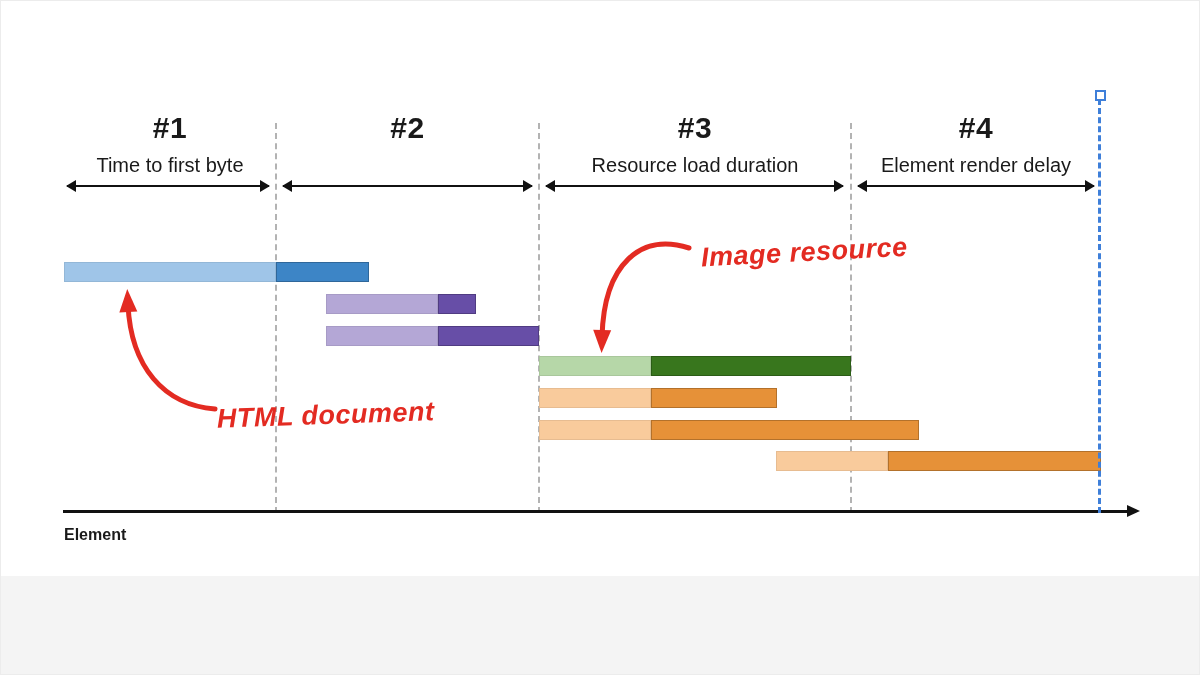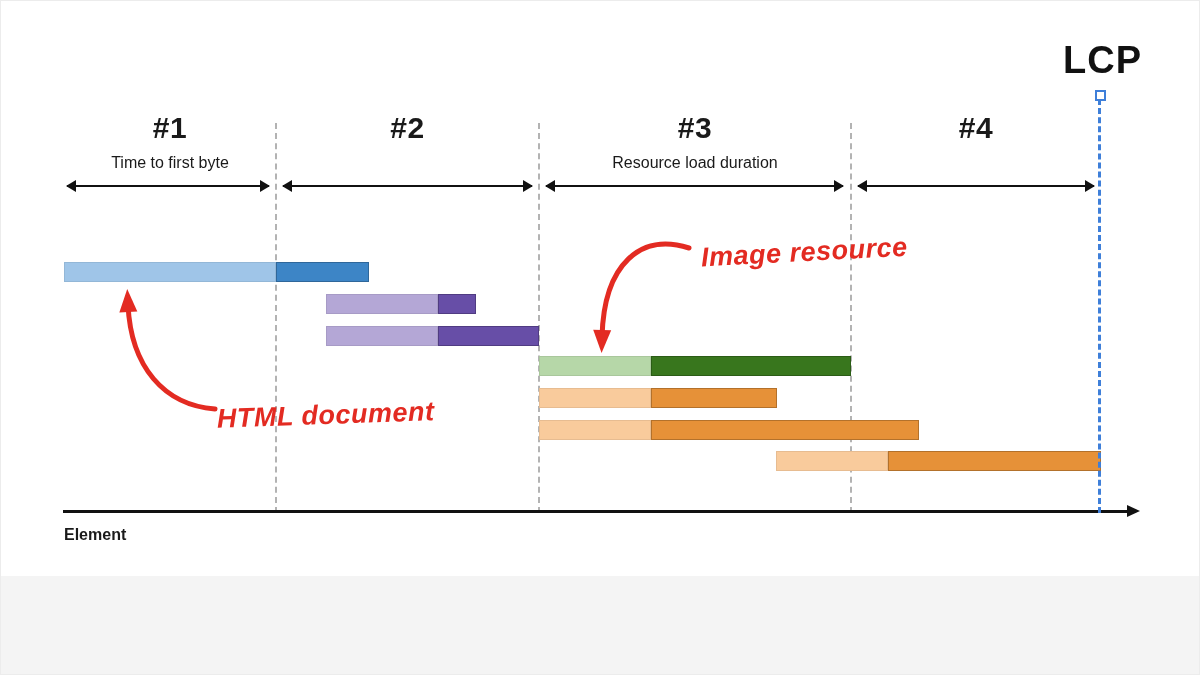--- a/index.html
+++ b/index.html
@@ -5,21 +5,21 @@
   html,body { margin:0; padding:0; background:#fff; }
   .canvas {
     position:relative; width:1200px; height:675px; background:#ffffff;
     font-family:"Liberation Sans", sans-serif; overflow:hidden;
     border:1px solid #ececec; box-sizing:border-box; color:#1a1a1a;
   }
 
   
   .phase { position:absolute; top:110px; text-align:center; z-index:4; }
   .phase-number { font-size:30px; font-weight:bold; letter-spacing:.5px; }
-  .phase-label  { font-size:16px; font-weight:500; margin-top:9px; }
+  .phase-label  { font-size:20px; font-weight:500; margin-top:9px; }
 
   
   .phase-arrow { position:absolute; top:184px; height:2px; background:#111; z-index:4; }
   .phase-arrow::before { content:""; position:absolute; left:-1px; top:-5px;
     border-top:6px solid transparent; border-bottom:6px solid transparent; border-right:10px solid #111; }
   .phase-arrow::after  { content:""; position:absolute; right:-1px; top:-5px;
     border-top:6px solid transparent; border-bottom:6px solid transparent; border-left:10px solid #111; }
 
   
   .separator { position:absolute; top:122px; height:390px; width:0;
@@ -57,37 +57,37 @@
 </style>
 </head>
 <body>
 
 <div class="canvas">
 
   <div class="separator" style="left:274px"></div>
   <div class="separator" style="left:537px"></div>
   <div class="separator" style="left:849px"></div>
 
-  <div class="lcp-title">LCP</div>
   <div class="lcp-marker"></div>
   <div class="lcp-line"></div>
 
   <div class="phase" style="left:63px;width:212px">
     <div class="phase-number">#1</div>
     <div class="phase-label">Time to first byte</div>
   </div>
   <div class="phase" style="left:275px;width:263px">
     <div class="phase-number">#2</div>
   </div>
   <div class="phase" style="left:538px;width:312px">
     <div class="phase-number">#3</div>
     <div class="phase-label">Resource load duration</div>
   </div>
   <div class="phase" style="left:850px;width:250px">
     <div class="phase-number">#4</div>
+    <div class="phase-label">Element render delay</div>
   </div>
 
   <div class="phase-arrow" style="left:66px;width:202px"></div>
   <div class="phase-arrow" style="left:282px;width:249px"></div>
   <div class="phase-arrow" style="left:545px;width:297px"></div>
   <div class="phase-arrow" style="left:857px;width:236px"></div>
 
   <div id="bars">
       <div class="bar-seg light" style="left: 63px; top: 261px; width: 212px; height: 20px; background: rgb(159, 197, 232);"></div>
       <div class="bar-seg dark" style="left: 275px; top: 261px; width: 93px; height: 20px; background: rgb(61, 133, 198);"></div>

